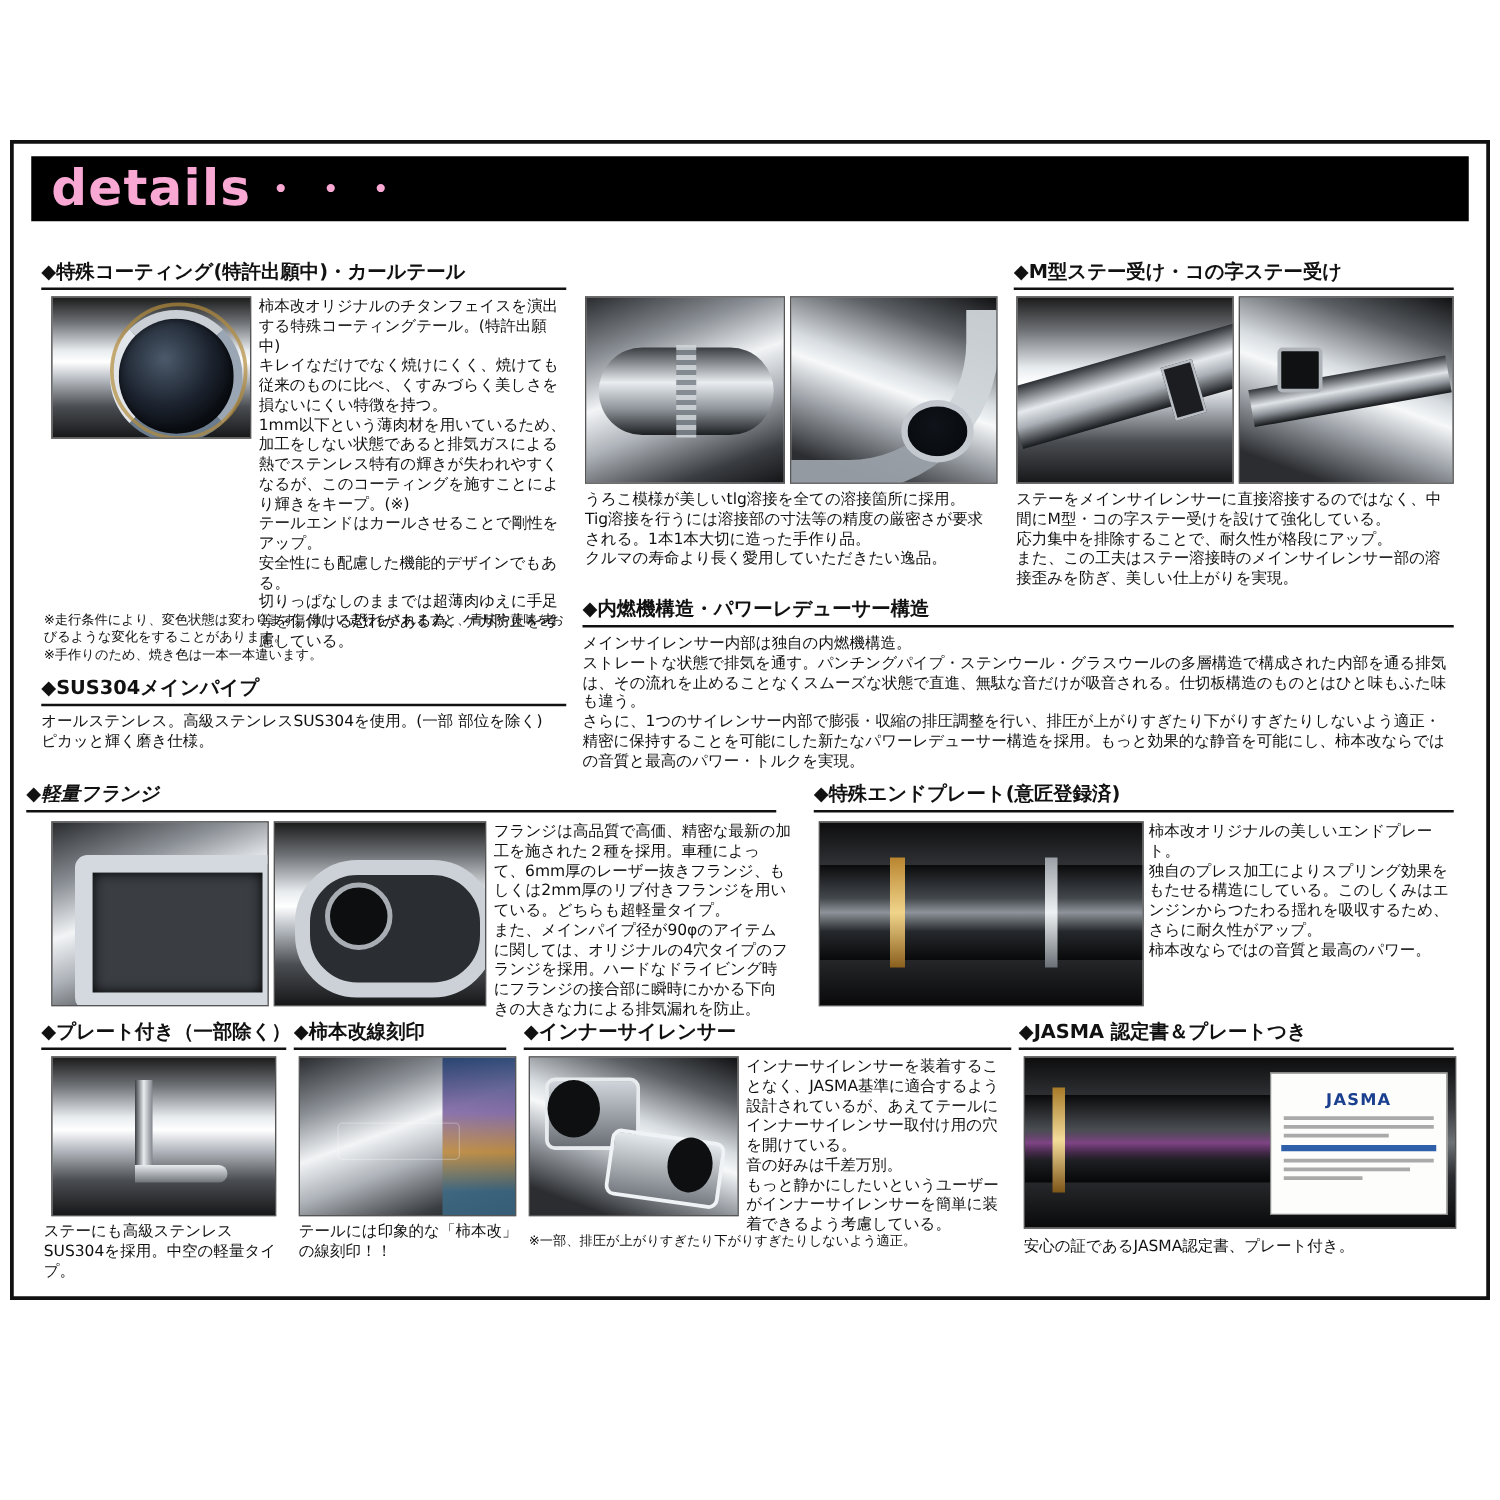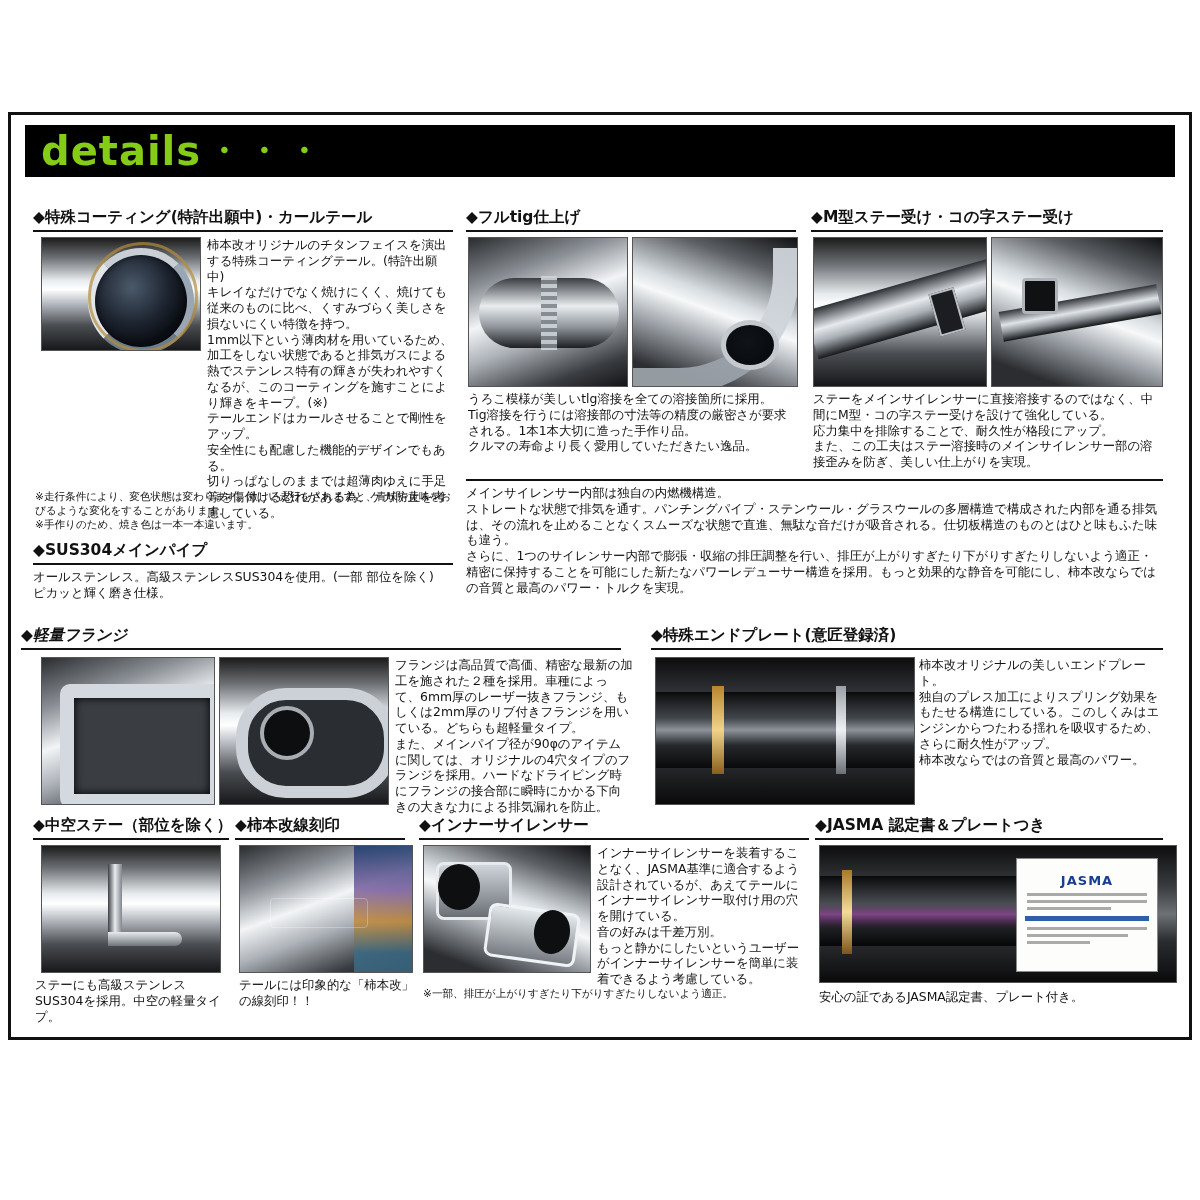--- a/index.html
+++ b/index.html
@@ -1,19 +1,19 @@
 <!DOCTYPE html>
 <html><head>
 <meta charset="utf-8">
 <style>
   html,body{margin:0;padding:0;background:#fff;}
   body{width:1200px;height:1200px;font-family:"DejaVu Sans","Liberation Sans",sans-serif;overflow:hidden;}
   .page{position:relative;width:1200px;height:1200px;background:#ffffff;}
   .sheet{position:absolute;left:8px;top:112px;width:1184px;height:928px;background:#ffffff;border:3px solid #111;box-sizing:border-box;padding:10px 14px;}
-  .title-bar{background:#000;color:#84cc16;height:52px;display:flex;align-items:center;padding:0 16px;box-sizing:border-box;}
+  .title-bar{background:#000;color:#f9a8d4;height:52px;display:flex;align-items:center;padding:0 16px;box-sizing:border-box;}
   .title-bar .t{font-size:40px;font-weight:bold;letter-spacing:1px;font-family:"DejaVu Sans","Liberation Sans",sans-serif;}
   .title-bar .dots{font-size:34px;font-weight:bold;letter-spacing:6px;margin-left:6px;}
   .hd{font-size:15.5px;font-weight:bold;color:#111;white-space:nowrap;}
   .rule{border-bottom:2px solid #111;margin-top:2px;}
   .body-txt{font-size:12.4px;line-height:1.27;color:#111;}
   .small-txt{font-size:10.6px;line-height:1.3;color:#111;}
   .photo{background:#9a9a9a;border:1px solid #555;position:relative;overflow:hidden;}
   
   .metal{position:absolute;inset:0;}
   .g1{background:linear-gradient(180deg,#1b1b1b 0%,#6f7276 18%,#e8ecef 38%,#ffffff 46%,#b9bec4 58%,#4a4d51 78%,#17181a 100%);}
@@ -55,24 +55,20 @@
     <div class="small-txt" style="position:absolute;left:24px;top:375px;width:420px;white-space:pre-line;">※走行条件により、変色状態は変わります。激しい走行をされますと、青味や黄味をおびるような変化をすることがあります。
 ※手作りのため、焼き色は一本一本違います。</div>
 
     <div class="sec-wrap" style="left:22px;top:425px;width:420px;">
       <div class="hd">◆SUS304メインパイプ</div>
       <div class="rule"></div>
       <div class="body-txt" style="margin-top:4px;white-space:pre-line;">オールステンレス。高級ステンレスSUS304を使用。(一部 部位を除く)
 ピカッと輝く磨き仕様。</div>
     </div>
 
-    <div class="sec-wrap" style="left:455px;top:92px;width:330px;">
-      <div class="hd">◆フルtig仕上げ</div>
-      <div class="rule"></div>
-    </div>
     <div class="photo" style="position:absolute;left:457px;top:122px;width:158px;height:148px;">
       <div class="metal g2"></div>
       <div style="position:absolute;left:10px;top:40px;width:140px;height:70px;border-radius:40px;background:linear-gradient(180deg,#3a3d41,#e9edf0 40%,#8f959b 70%,#1d1f22);"></div>
       <div style="position:absolute;left:72px;top:38px;width:16px;height:74px;background:repeating-linear-gradient(180deg,#cfd4d8 0 4px,#7e858c 4px 8px);opacity:.9;"></div>
     </div>
     <div class="photo" style="position:absolute;left:621px;top:122px;width:164px;height:148px;">
       <div class="metal g3"></div>
       <div style="position:absolute;left:-10px;top:10px;width:150px;height:120px;border-radius:0 0 120px 0;border-right:26px solid #cfd5da;border-bottom:26px solid #9aa1a8;opacity:.95;"></div>
       <div style="position:absolute;right:18px;bottom:16px;width:48px;height:40px;border-radius:50%;background:radial-gradient(circle at 45% 40%,#10141a,#05070a);border:5px solid #c3c9cf;"></div>
     </div>
@@ -92,20 +88,21 @@
     <div class="photo" style="position:absolute;left:980px;top:122px;width:170px;height:148px;">
       <div class="metal g3"></div>
       <div style="position:absolute;left:8px;top:60px;width:160px;height:30px;transform:rotate(-10deg);background:linear-gradient(180deg,#33363a,#dfe4e8 45%,#8d9399 70%,#141618);"></div>
       <div style="position:absolute;left:30px;top:40px;width:30px;height:30px;background:#0f1113;border:3px solid #aeb4ba;border-radius:4px;"></div>
     </div>
     <div class="body-txt" style="position:absolute;left:802px;top:276px;width:350px;white-space:pre-line;">ステーをメインサイレンサーに直接溶接するのではなく、中間にM型・コの字ステー受けを設けて強化している。
 応力集中を排除することで、耐久性が格段にアップ。
 また、この工夫はステー溶接時のメインサイレンサー部の溶接歪みを防ぎ、美しい仕上がりを実現。</div>
 
     <div class="sec-wrap" style="left:455px;top:362px;width:697px;">
+      <div class="hd">◆内燃機構造・パワーレデューサー構造</div>
       <div class="rule"></div>
       <div class="body-txt" style="margin-top:4px;white-space:pre-line;">メインサイレンサー内部は独自の内燃機構造。
 ストレートな状態で排気を通す。パンチングパイプ・ステンウール・グラスウールの多層構造で構成された内部を通る排気は、その流れを止めることなくスムーズな状態で直進、無駄な音だけが吸音される。仕切板構造のものとはひと味もふた味も違う。
 さらに、1つのサイレンサー内部で膨張・収縮の排圧調整を行い、排圧が上がりすぎたり下がりすぎたりしないよう適正・精密に保持することを可能にした新たなパワーレデューサー構造を採用。もっと効果的な静音を可能にし、柿本改ならではの音質と最高のパワー・トルクを実現。</div>
     </div>
 
     <div class="sec-wrap" style="left:10px;top:510px;width:600px;font-style:italic;">
       <div class="hd">◆軽量フランジ</div>
       <div class="rule"></div>
     </div>
@@ -129,21 +126,21 @@
       <div class="metal dark"></div>
       <div style="position:absolute;left:0;top:34px;width:258px;height:76px;background:linear-gradient(180deg,#0b0b0c,#43484d 35%,#8d9399 50%,#26292c 70%,#08090a);"></div>
       <div style="position:absolute;left:56px;top:28px;width:12px;height:88px;background:linear-gradient(180deg,#b9852f,#f0d48a,#8a5f1d);"></div>
       <div style="position:absolute;left:180px;top:28px;width:10px;height:88px;background:linear-gradient(180deg,#9aa0a6,#eef1f3,#6a7076);"></div>
     </div>
     <div class="body-txt" style="position:absolute;left:908px;top:542px;width:244px;white-space:pre-line;">柿本改オリジナルの美しいエンドプレート。
 独自のプレス加工によりスプリング効果をもたせる構造にしている。このしくみはエンジンからつたわる揺れを吸収するため、さらに耐久性がアップ。
 柿本改ならではの音質と最高のパワー。</div>
 
     <div class="sec-wrap" style="left:22px;top:700px;width:196px;">
-      <div class="hd">◆中空ステー（部位を除く）</div>
+      <div class="hd">◆プレート付き（一部除く）</div>
       <div class="rule"></div>
     </div>
     <div class="photo" style="position:absolute;left:30px;top:730px;width:178px;height:126px;">
       <div class="metal g1"></div>
       <div style="position:absolute;left:66px;top:18px;width:14px;height:80px;background:linear-gradient(90deg,#3c4045,#e8ecef,#80868c);"></div>
       <div style="position:absolute;left:66px;top:86px;width:74px;height:14px;background:linear-gradient(180deg,#e8ecef,#6e7479);border-radius:0 8px 8px 0;"></div>
     </div>
     <div class="body-txt" style="position:absolute;left:24px;top:862px;width:196px;white-space:pre-line;">ステーにも高級ステンレスSUS304を採用。中空の軽量タイプ。</div>
 
     <div class="sec-wrap" style="left:224px;top:700px;width:170px;">
@@ -170,21 +167,21 @@
     </div>
     <div class="body-txt" style="position:absolute;left:586px;top:730px;width:212px;white-space:pre-line;">インナーサイレンサーを装着することなく、JASMA基準に適合するよう設計されているが、あえてテールにインナーサイレンサー取付け用の穴を開けている。
 音の好みは千差万別。
 もっと静かにしたいというユーザーがインナーサイレンサーを簡単に装着できるよう考慮している。</div>
     <div class="small-txt" style="position:absolute;left:412px;top:872px;width:386px;">※一部、排圧が上がりすぎたり下がりすぎたりしないよう適正。</div>
 
     <div class="sec-wrap" style="left:804px;top:700px;width:348px;">
       <div class="hd">◆JASMA 認定書＆プレートつき</div>
       <div class="rule"></div>
     </div>
-    <div class="photo" style="position:absolute;left:808px;top:730px;width:344px;height:136px;padding-left:12px;">
+    <div class="photo" style="position:absolute;left:808px;top:730px;width:344px;height:136px;">
       <div class="metal dark"></div>
       <div style="position:absolute;left:0;top:30px;width:200px;height:70px;background:linear-gradient(180deg,#0a0a0b,#4a4e53 40%,#9096 55%,#1d1f22 75%,#070708);"></div>
       <div style="position:absolute;left:22px;top:24px;width:10px;height:84px;background:linear-gradient(180deg,#a67a28,#f3dc9a,#7d5518);"></div>
       <div class="doc" style="left:196px;top:12px;width:140px;height:112px;">
         <div class="jasma">JASMA</div>
         <div class="ln" style="margin-top:34px;"></div>
         <div class="ln"></div>
         <div class="ln" style="width:60%;"></div>
         <div class="band" style="background:#2f5fa8;height:5px;"></div>
         <div class="ln"></div>

